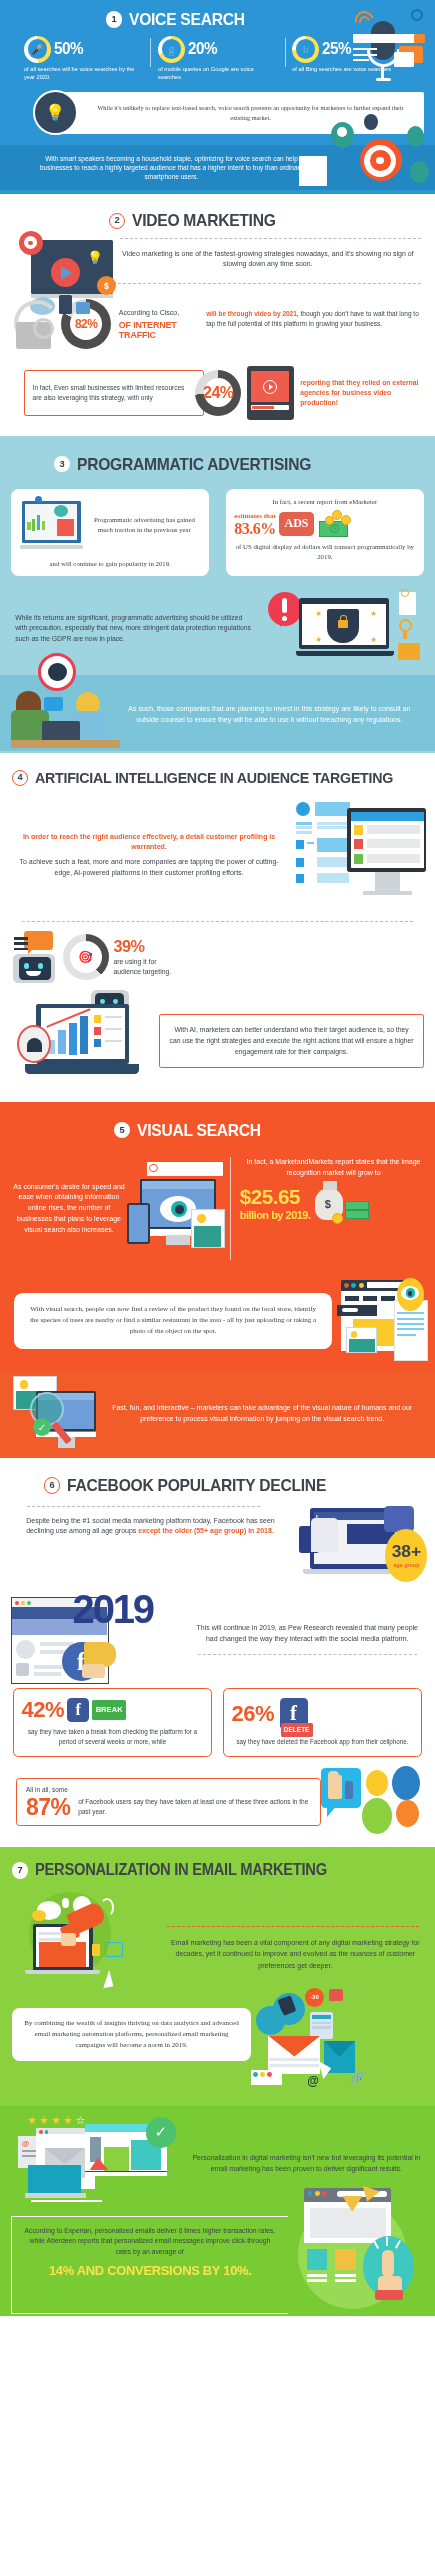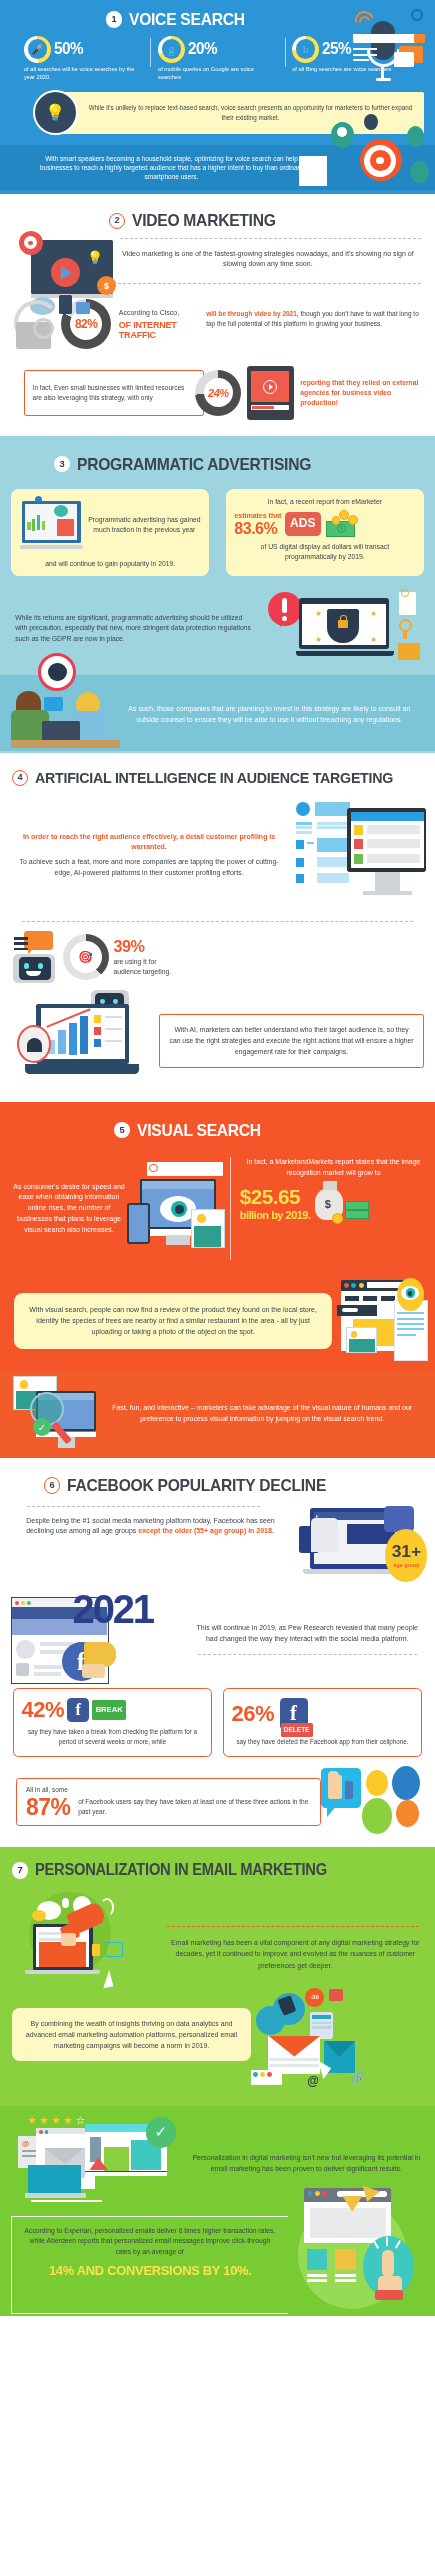--- a/index.html
+++ b/index.html
@@ -84,22 +84,22 @@
   }
   .ring-blue .hole { background: #2b95d6; }
   .pct {
     font-size: 17px; font-weight: bold; color: #ffffff; letter-spacing: -0.5px;
     transform: scaleX(0.9); transform-origin: left center;
   }
   .trio .cap { font-size: 5.7px; color: #fff; line-height: 1.35; margin-top: 3.3px; }
 
   
   .card-white {
-    background: #fef9c3; border-radius: 1.6px;
-    padding: 7.6px 9.8px; font-size: 6.3px; line-height: 1.45; color: #3d444c;
+    background: #ffffff; border-radius: 1.6px;
+    padding: 7.6px 9.8px; font-size: 6.3px; line-height: 1.45; color: #3d444c; font-family: Liberation Serif, serif;
   }
   .card-round { border-radius: 7.6px; }
   .card-outline-orange {
     background: #ffffff; border: 1.1px solid #f05a28; border-radius: 2.2px;
     padding: 6.5px 7.6px;
   }
   .card-bracket-orange {
     background: #ffffff; border: 1.1px solid #f05a28; border-radius: 2.2px;
     padding: 7.6px 8.7px;
   }
@@ -263,21 +263,21 @@
           </div>
         </div>
       </div>
     </div>
 
     <div style="display:flex;align-items:center;padding:6.5px 11px 2.2px 24px;">
       <div class="card-outline-orange" style="flex:0 0 180px;min-height:46px;display:flex;align-items:center;">
         <div class="p dark" style="font-size:6.5px;line-height:1.5;">In fact, Even small businesses with limited resources are also leveraging this strategy, with only</div>
       </div>
       <div class="donut" style="width:46px;height:46px;background:conic-gradient(#4d4d4d 0deg 266deg,#dcdcdc 266deg 360deg);margin-left:-8.7px;">
-        <div class="inner" style="width:29px;height:29px;background:#fff;color:#f05a28;font-size:11px;font-style:italic;">24%</div>
+        <div class="inner" style="width:29px;height:29px;background:#fff;color:#f05a28;font-size:16px;">24%</div>
       </div>
       <div class="ill" style="width:47px;height:54px;background:#3b4148;border-radius:3.3px;margin-left:5.4px;position:relative;">
         <div style="position:absolute;left:4.4px;top:5.4px;right:4.4px;height:30.5px;background:#ef5c4e;border-radius:1.1px;display:flex;align-items:center;justify-content:center;">
           <div style="width:14px;height:14px;border-radius:50%;border:1.6px solid #fff;display:flex;align-items:center;justify-content:center;">
             <div style="width:0;height:0;border-left:4.9px solid #fff;border-top:3.3px solid transparent;border-bottom:3.3px solid transparent;margin-left:1.6px;"></div>
           </div>
         </div>
         <div style="position:absolute;left:4.4px;top:39px;right:4.4px;height:5.4px;background:#fff;border-radius:1.1px;"></div>
         <div style="position:absolute;left:5.4px;top:40px;width:22px;height:3.3px;background:#ef5c4e;"></div>
       </div>
@@ -584,42 +584,42 @@
         <div style="position:absolute;left:17.4px;top:7.6px;color:#fff;font-size:5.4px;font-family:'Liberation Serif',serif;font-weight:bold;">f</div>
         <div style="position:absolute;left:48px;top:18.5px;width:48px;height:19.6px;background:#2b3f88;"></div>
         <div style="position:absolute;left:18.5px;top:17.4px;width:6.5px;height:6.5px;border-radius:50%;background:#cfd4d8;"></div>
         <div style="position:absolute;left:18.5px;top:27px;width:6.5px;height:6.5px;border-radius:50%;background:#cfd4d8;"></div>
         <div style="position:absolute;left:18.5px;top:37px;width:6.5px;height:6.5px;border-radius:50%;background:#cfd4d8;"></div>
         <div style="position:absolute;left:4.4px;top:63px;width:107px;height:5.4px;background:#cfd4d8;border-radius:0 0 3.3px 3.3px;"></div>
         <div style="position:absolute;left:0px;top:19.6px;width:20.7px;height:27px;background:#2b3f88;border-radius:2.7px;"></div>
         <div style="position:absolute;left:12px;top:12px;width:27px;height:34px;background:#e8eaf0;border-radius:4.4px 4.4px 0 0;"></div>
         <div style="position:absolute;left:85px;top:0px;width:30.5px;height:26px;background:#4a63b5;border-radius:4.4px;"></div>
         <div class="yellow-oval" style="position:absolute;right:2.2px;top:23px;width:42px;height:53px;">
-          <div style="font-size:17.4px;font-weight:bold;color:#3d444c;line-height:1;">31+</div>
+          <div style="font-size:17.4px;font-weight:bold;color:#3d444c;line-height:1;">38+</div>
           <div style="font-size:5.4px;color:#f05a28;font-weight:bold;margin-top:1.1px;">age group</div>
         </div>
       </div>
     </div>
 
     <div style="display:flex;align-items:center;padding:2.2px 13px 0 7.6px;">
       <div class="ill" style="flex:0 0 185px;height:98px;position:relative;">
         <div style="position:absolute;left:3.3px;top:6.5px;width:98px;height:87px;background:#fff;border:1.6px solid #3d444c;"></div>
         <div style="position:absolute;left:4.9px;top:8.2px;width:95px;height:8.7px;background:#f1f2f6;"></div>
         <div style="position:absolute;left:7.6px;top:11px;width:3.8px;height:3.8px;border-radius:50%;background:#e8544b;"></div>
         <div style="position:absolute;left:13.6px;top:11px;width:3.8px;height:3.8px;border-radius:50%;background:#fcc92a;"></div>
         <div style="position:absolute;left:19.6px;top:11px;width:3.8px;height:3.8px;border-radius:50%;background:#4cc16f;"></div>
         <div style="position:absolute;left:4.9px;top:17px;width:95px;height:12px;background:#3b5998;"></div>
         <div style="position:absolute;left:4.9px;top:29px;width:95px;height:16.3px;background:#8ca4d8;"></div>
         <div style="position:absolute;left:8.7px;top:50px;width:18.5px;height:18.5px;border-radius:50%;background:#dfe3e8;"></div>
         <div style="position:absolute;left:32px;top:52px;width:33px;height:4.4px;background:#dfe3e8;"></div>
         <div style="position:absolute;left:32px;top:60px;width:49px;height:4.4px;background:#dfe3e8;"></div>
         <div style="position:absolute;left:8.7px;top:73px;width:13px;height:13px;border-radius:2.2px;background:#c8ccd4;"></div>
         <div style="position:absolute;left:26px;top:75px;width:38px;height:3.8px;background:#dfe3e8;"></div>
         <div style="position:absolute;left:26px;top:82px;width:27px;height:3.8px;background:#dfe3e8;"></div>
-        <div style="position:absolute;left:65px;top:-3.3px;font-size:40px;font-weight:bold;color:#2b3f88;letter-spacing:-2.2px;">2021</div>
+        <div style="position:absolute;left:65px;top:-3.3px;font-size:40px;font-weight:bold;color:#2b3f88;letter-spacing:-2.2px;">2019</div>
         <div style="position:absolute;left:54px;top:52px;width:39px;height:39px;border-radius:50%;background:#4267b2;display:flex;align-items:center;justify-content:center;color:#fff;font-size:26px;font-family:'Liberation Serif',serif;font-weight:bold;">f</div>
         <div style="position:absolute;left:76px;top:52px;width:32px;height:25px;background:#f0c040;border-radius:3.3px 11px 11px 3.3px;"></div>
         <div style="position:absolute;left:74px;top:74px;width:23px;height:14px;background:#f5d0a0;border-radius:3.3px;"></div>
       </div>
       <div style="flex:1;">
         <div class="p dark center" style="font-size:7px;line-height:1.55;">This will continue in 2019, as Pew Research revealed that many people had changed the way they interact with the social media platform.</div>
         <div class="dash-rule" style="margin:9.8px 5.4px 0 5.4px;"></div>
       </div>
     </div>
 

